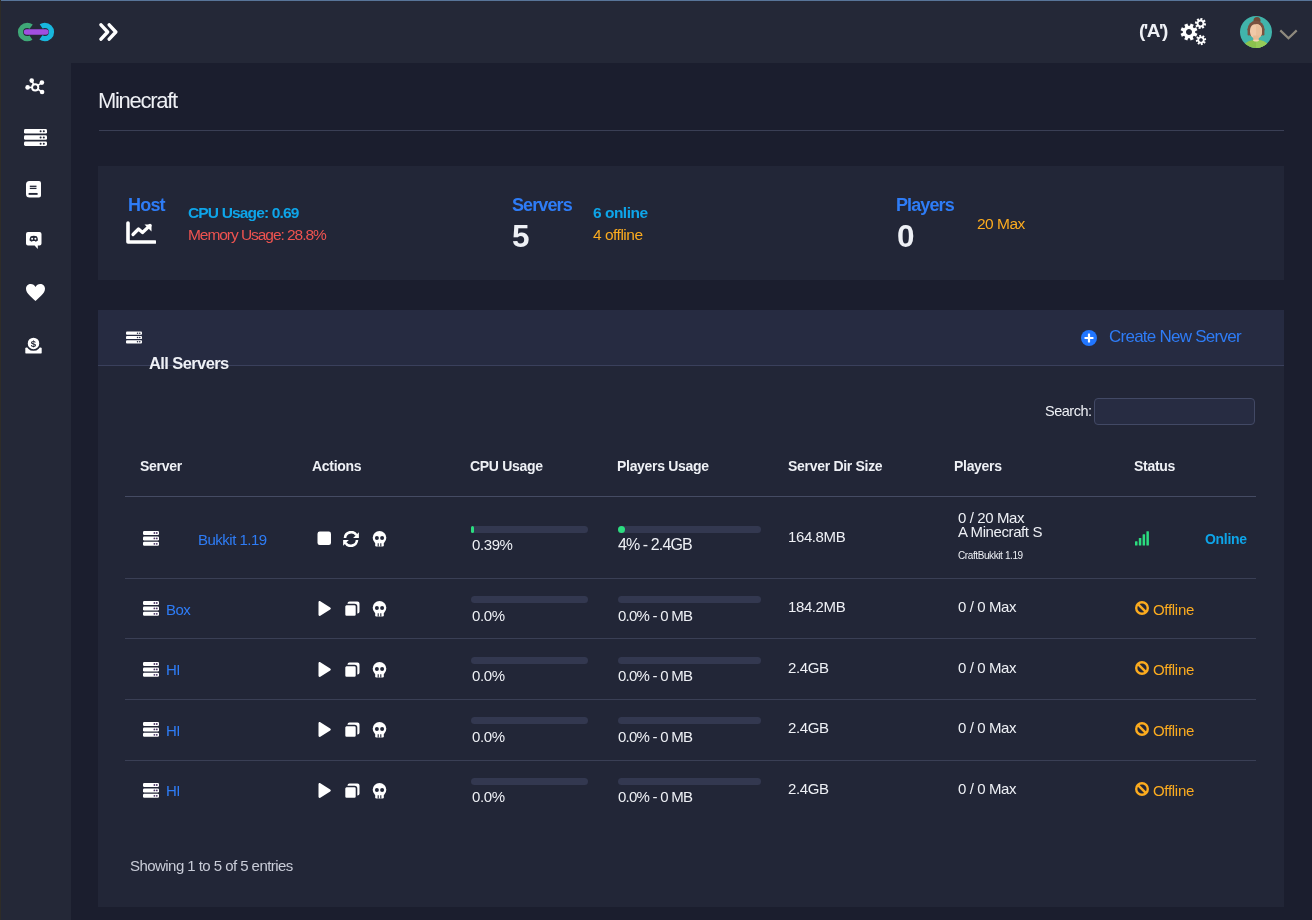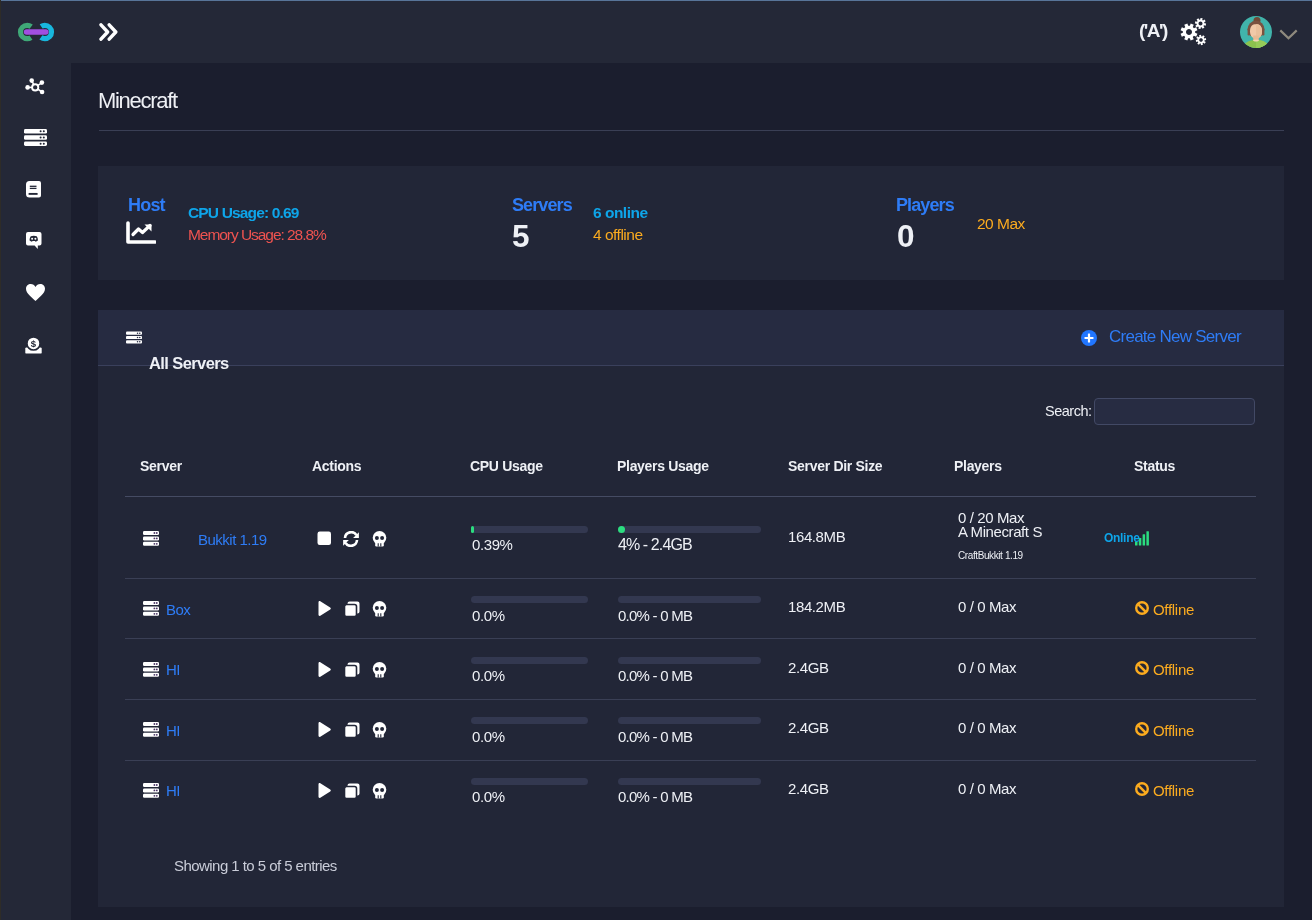--- a/index.html
+++ b/index.html
@@ -259,21 +259,21 @@
 <div class="abs" style="left:618px;top:525.5px;width:143px;height:7px;background:#333850;border-radius:3.5px;"></div>
 <div class="abs" style="left:618px;top:525.5px;width:7px;height:7px;background:#2bdd7f;border-radius:3.5px;"></div>
 <div class="t white" style="left:618px;top:535.5px;font-size:16px;letter-spacing:-0.9px;">4% - 2.4GB</div>
 <div class="t white" style="left:788px;top:528px;font-size:15px;letter-spacing:-0.4px;">164.8MB</div>
 <div class="t white" style="left:958px;top:509px;font-size:15px;letter-spacing:-0.4px;">0 / 20 Max</div>
 <div class="t white" style="left:958px;top:523px;font-size:15px;letter-spacing:-0.4px;">A Minecraft S</div>
 <div class="t white" style="left:958px;top:550px;font-size:10px;letter-spacing:-0.4px;">CraftBukkit 1.19</div>
 <svg class="abs" style="left:1134.5px;top:531px" width="14" height="15" viewBox="0 0 14 15">
     <use href="#sig"></use>
   </svg>
-<div class="t green" style="left:1104px;top:531px;font-size:12px;letter-spacing:-0.3px;">Online</div>
+<div class="t green" style="left:1205px;top:531px;font-size:14px;letter-spacing:-0.3px;">Online</div>
 <svg class="abs" style="left:143px;top:601px" width="16" height="15" viewBox="0 0 16 15">
     <use href="#srv"></use>
   </svg>
 <div class="t blue" style="left:166px;top:600.5px;font-size:15px;letter-spacing:-0.5px;">Box</div>
 <svg class="abs" style="left:317px;top:601px" width="15" height="15" viewBox="0 0 15 15">
     <use href="#play"></use>
   </svg>
 <svg class="abs" style="left:343.5px;top:601px" width="16" height="16" viewBox="0 0 16 16">
     <use href="#clone"></use>
   </svg>
@@ -353,13 +353,13 @@
 <div class="t white" style="left:472px;top:788px;font-size:15px;letter-spacing:-0.4px;">0.0%</div>
 <div class="abs" style="left:618px;top:777.5px;width:143px;height:7px;background:#333850;border-radius:3.5px;"></div>
 <div class="t white" style="left:618px;top:788px;font-size:15px;letter-spacing:-0.75px;">0.0% - 0 MB</div>
 <div class="t white" style="left:788px;top:779.5px;font-size:15px;letter-spacing:-0.4px;">2.4GB</div>
 <div class="t white" style="left:958px;top:779.5px;font-size:15px;letter-spacing:-0.4px;">0 / 0 Max</div>
 <svg class="abs" style="left:1134.5px;top:782px" width="14" height="15" viewBox="0 0 14 15">
     <use href="#ban"></use>
   </svg>
 <div class="t orange" style="left:1153px;top:782px;font-size:15px;letter-spacing:-0.3px;">Offline</div>
 
-<div class="t" style="left:130px;top:857px;font-size:15px;color:#c9ccd8;letter-spacing:-0.55px;margin-left:44px;">Showing 1 to 5 of 5 entries</div>
+<div class="t" style="left:130px;top:857px;font-size:15px;color:#c9ccd8;letter-spacing:-0.55px;">Showing 1 to 5 of 5 entries</div>
 
 </body></html>

